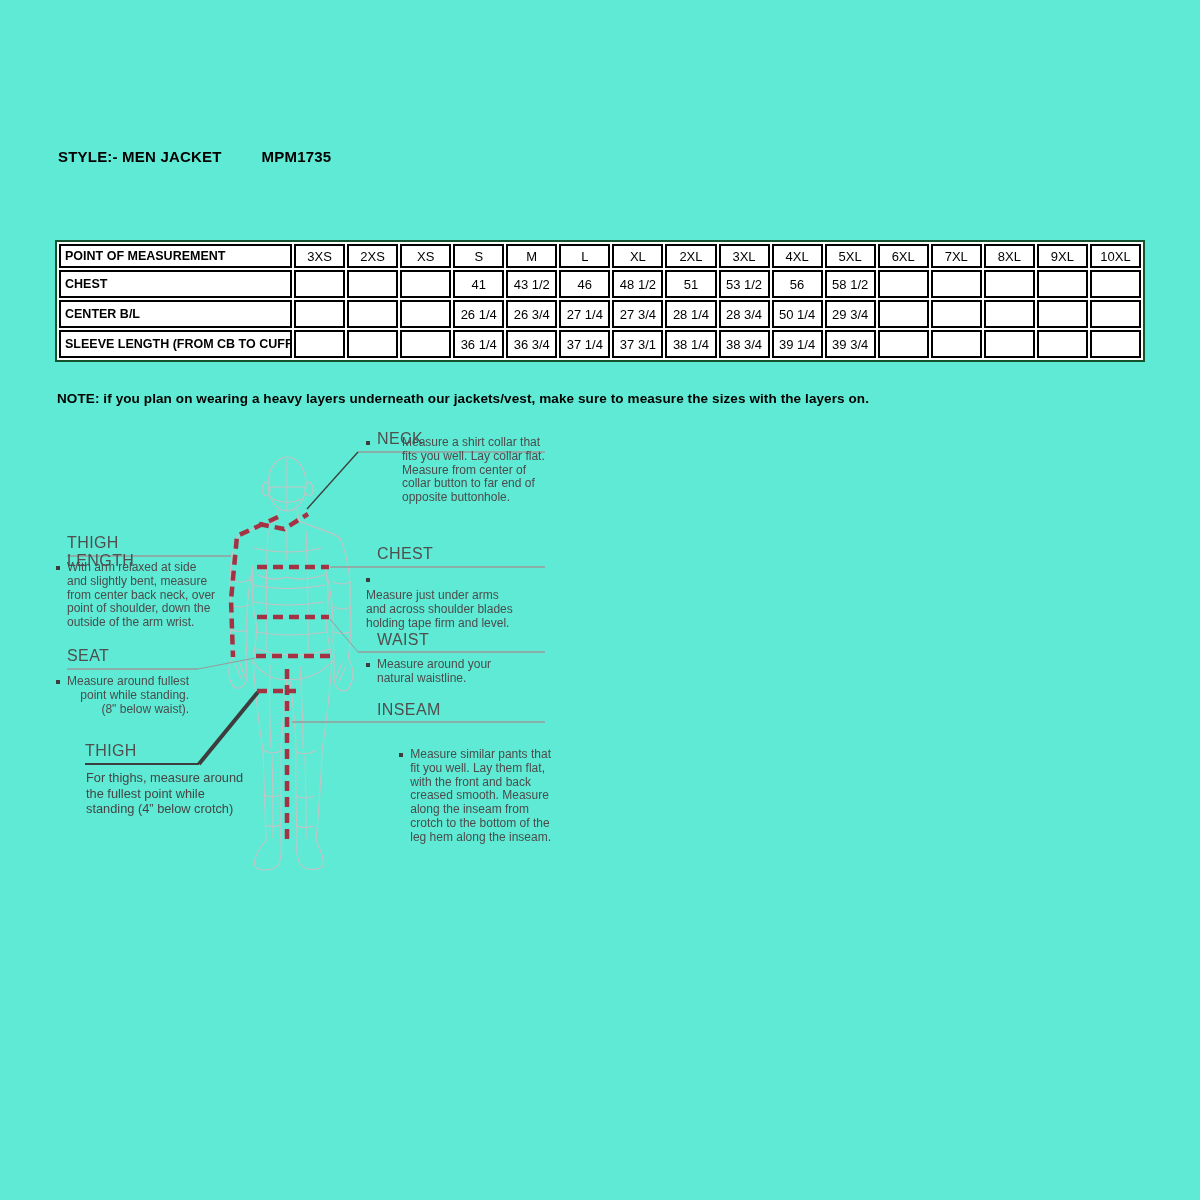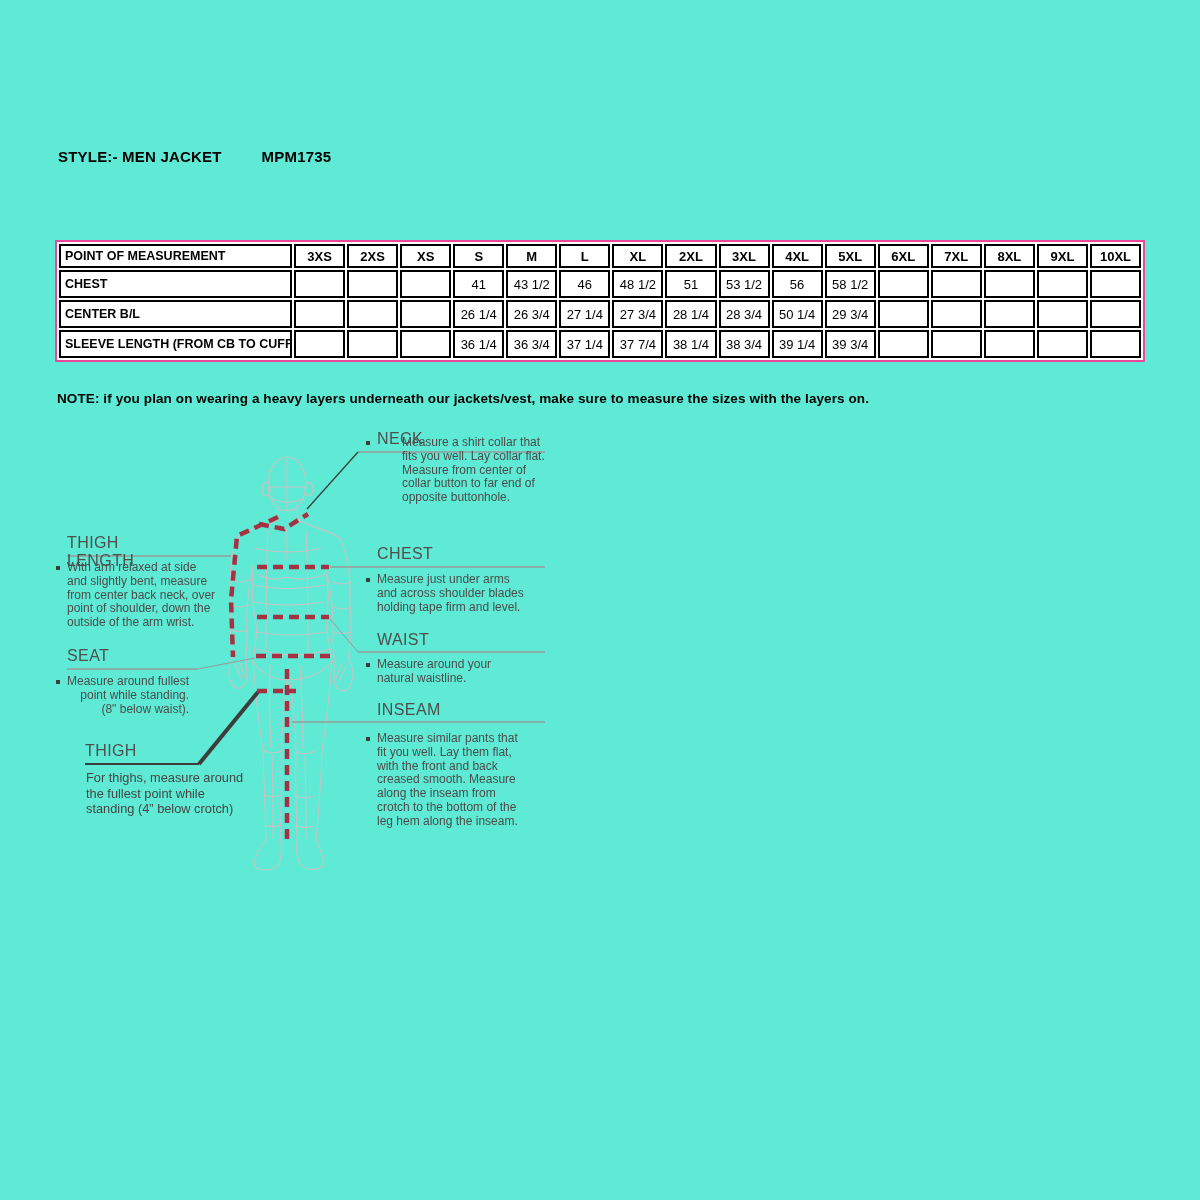--- a/index.html
+++ b/index.html
@@ -8,29 +8,29 @@
     position:relative; width:1200px; height:1200px; background:#5eead4;
     font-family:"Liberation Sans", sans-serif; color:#000; overflow:hidden;
   }
   
   .title-row { position:absolute; left:58px; top:148px; display:flex; gap:40px;
     font-weight:bold; font-size:15px; letter-spacing:0.2px; }
   
   .size-table {
     position:absolute; left:55px; top:240px; width:1090px;
     border-collapse:separate; border-spacing:2px; table-layout:fixed;
-    border:2px solid #ec4899; background:#fff;
+    border:2px solid #14532d; background:#fff;
   }
   .size-table th, .size-table td {
     border:2px solid #000; text-align:center; vertical-align:middle;
     font-size:13px; padding:0; overflow:hidden; white-space:nowrap;
   }
   .size-table thead tr { height:24px; }
   .size-table tbody tr { height:28px; }
-  .size-table th { font-weight:bold; }
+  .size-table th { font-weight:normal; }
   .size-table .rowlabel { text-align:left; padding-left:4px; font-weight:bold; font-size:12.5px; }
   .size-table col.first { width:233px; }
   
   .note { position:absolute; left:57px; top:391px; font-weight:bold; font-size:13.5px; letter-spacing:0.1px; }
   
   .dg-head { position:absolute; font-size:16px; color:#4f4f4f; letter-spacing:0.4px; }
   .dg-desc { position:absolute; display:flex; gap:7px; color:#4c4c4c; }
   .dg-desc .btxt { font-size:12px; line-height:13.8px; white-space:pre-line; }
   .bullet { width:4px; height:4px; background:#3d3d3d; margin-top:5px; flex:0 0 4px; }
   .dg-desc.nobullet { color:#454545;align-items:center; }
@@ -129,21 +129,21 @@
           <td></td>
         </tr>
         <tr>
           <td class="rowlabel">SLEEVE LENGTH (FROM CB TO CUFF)</td>
           <td></td>
           <td></td>
           <td></td>
           <td>36 1/4</td>
           <td>36 3/4</td>
           <td>37 1/4</td>
-          <td>37 7/4</td>
+          <td>37 3/1</td>
           <td>38 1/4</td>
           <td>38 3/4</td>
           <td>39 1/4</td>
           <td>39 3/4</td>
           <td></td>
           <td></td>
           <td></td>
           <td></td>
           <td></td>
         </tr>
@@ -224,36 +224,36 @@
     <div class="dg-desc" style="left:366px; top:436px; width:180px;gap:32px;">
       <span class="bullet"></span>
       <span class="btxt">Measure a shirt collar that
 fits you well. Lay collar flat.
 Measure from center of
 collar button to far end of
 opposite buttonhole.</span>
     </div>
 
     <div class="dg-head" style="left:377px; top:545px;">CHEST</div>
-    <div class="dg-desc" style="left:366px; top:573px; width:185px;">
+    <div class="dg-desc" style="left:366px; top:573px; width:185px;flex-direction:column;">
       <span class="bullet"></span>
       <span class="btxt">Measure just under arms
 and across shoulder blades
 holding tape firm and level.</span>
     </div>
 
     <div class="dg-head" style="left:377px; top:631px;">WAIST</div>
     <div class="dg-desc" style="left:366px; top:658px; width:180px;">
       <span class="bullet"></span>
       <span class="btxt">Measure around your
 natural waistline.</span>
     </div>
 
     <div class="dg-head" style="left:377px; top:701px;">INSEAM</div>
-    <div class="dg-desc" style="left:366px; top:732px; width:185px;">
+    <div class="dg-desc" style="left:366px; top:748px; width:185px;justify-content:flex-end;">
       <span class="bullet"></span>
       <span class="btxt">Measure similar pants that
 fit you well. Lay them flat,
 with the front and back
 creased smooth. Measure
 along the inseam from
 crotch to the bottom of the
 leg hem along the inseam.</span>
     </div>
 

